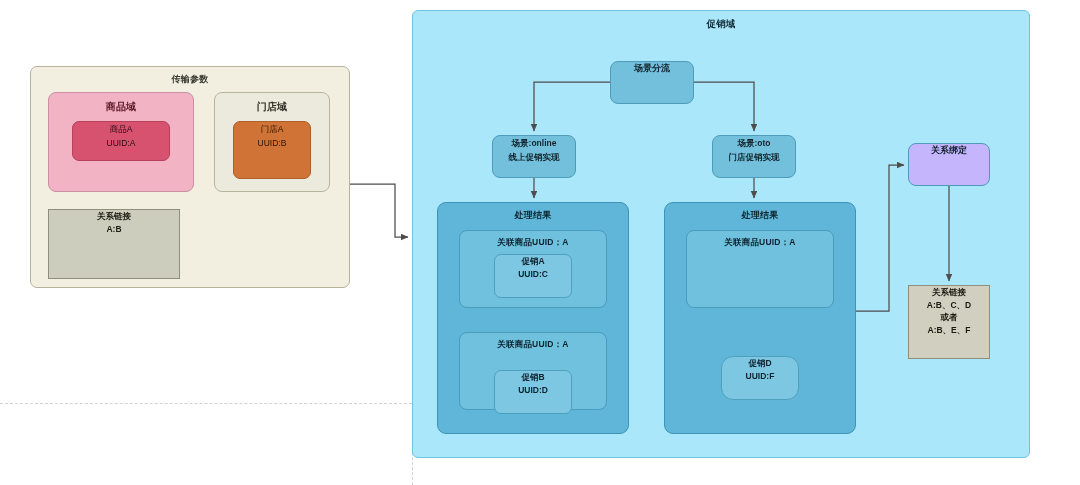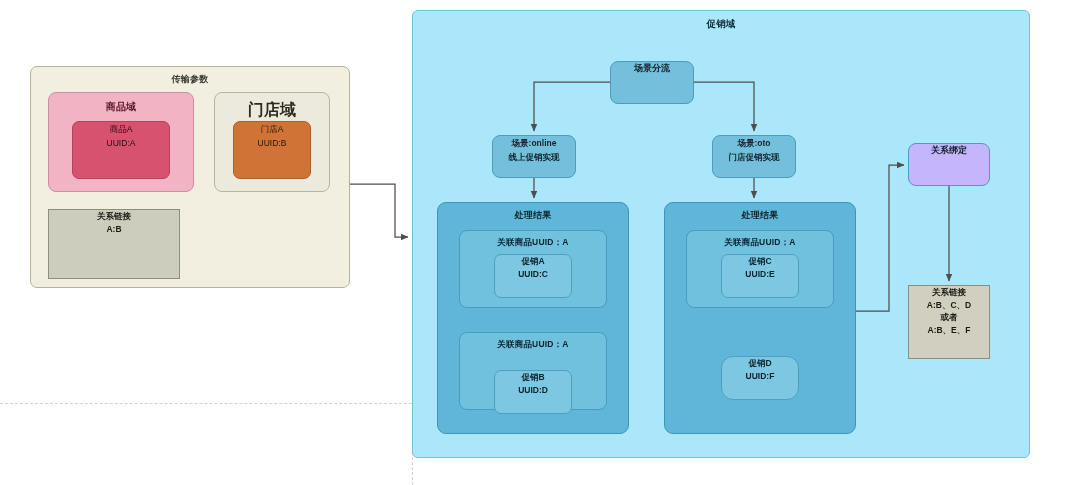--- a/index.html
+++ b/index.html
@@ -34,30 +34,30 @@
     background:#f2efe0;border:1.3px solid #b5b39c;border-radius:7px;
   }
   #transfer-params>.title{font-size:9px;padding-top:6px;color:#3b3b33;font-weight:bold;}
 
   #goods-domain{
     left:48px;top:92px;width:146px;height:100px;
     background:#f2b3c4;border:1.3px solid #c98fa2;border-radius:8px;
   }
   #goods-domain>.title{font-size:10px;padding-top:7px;color:#5a1726;}
   #goods-a{
-    left:72px;top:121px;width:98px;height:58px;
+    left:72px;top:121px;width:98px;height:40px;
     background:#d6526f;border:1.3px solid #b64159;border-radius:7px;
     font-size:8.5px;color:#2a0a12;line-height:14px;
   }
 
   #store-domain{
     left:214px;top:92px;width:116px;height:100px;
     background:#ece9dd;border:1.3px solid #b7b4a0;border-radius:8px;
   }
-  #store-domain>.title{font-size:16px;padding-top:7px;color:#2e2a20;}
+  #store-domain>.title{font-size:10px;padding-top:7px;color:#2e2a20;}
   #store-a{
     left:233px;top:121px;width:78px;height:58px;
     background:#cf7336;border:1.3px solid #ae5e28;border-radius:7px;
     font-size:8.5px;color:#2c1607;line-height:14px;
   }
 
   #rel-link-left{
     left:48px;top:209px;width:132px;height:70px;
     background:#cdcdbe;border:1.3px solid #8e8e7d;
     font-size:8.5px;color:#1d1d14;line-height:13px;font-weight:bold;
@@ -194,24 +194,20 @@
     <div>促销B</div>
     <div>UUID:D</div>
   </div>
 
   <div class="box result-panel" id="result-right">
     <div class="title">处理结果</div>
   </div>
   <div class="box assoc" id="assoc-r1">
     <div class="title">关联商品UUID：A</div>
   </div>
-  <div class="box ctr promo" id="promo-c">
-    <div>促销C</div>
-    <div>UUID:E</div>
-  </div>
   <div class="box ctr promo" id="promo-d">
     <div>促销D</div>
     <div>UUID:F</div>
   </div>
 
   <div class="box ctr" id="rel-bind">
     <div>关系绑定</div>
   </div>
   <div class="box ctr" id="rel-link-right">
     <div>关系链接</div>

